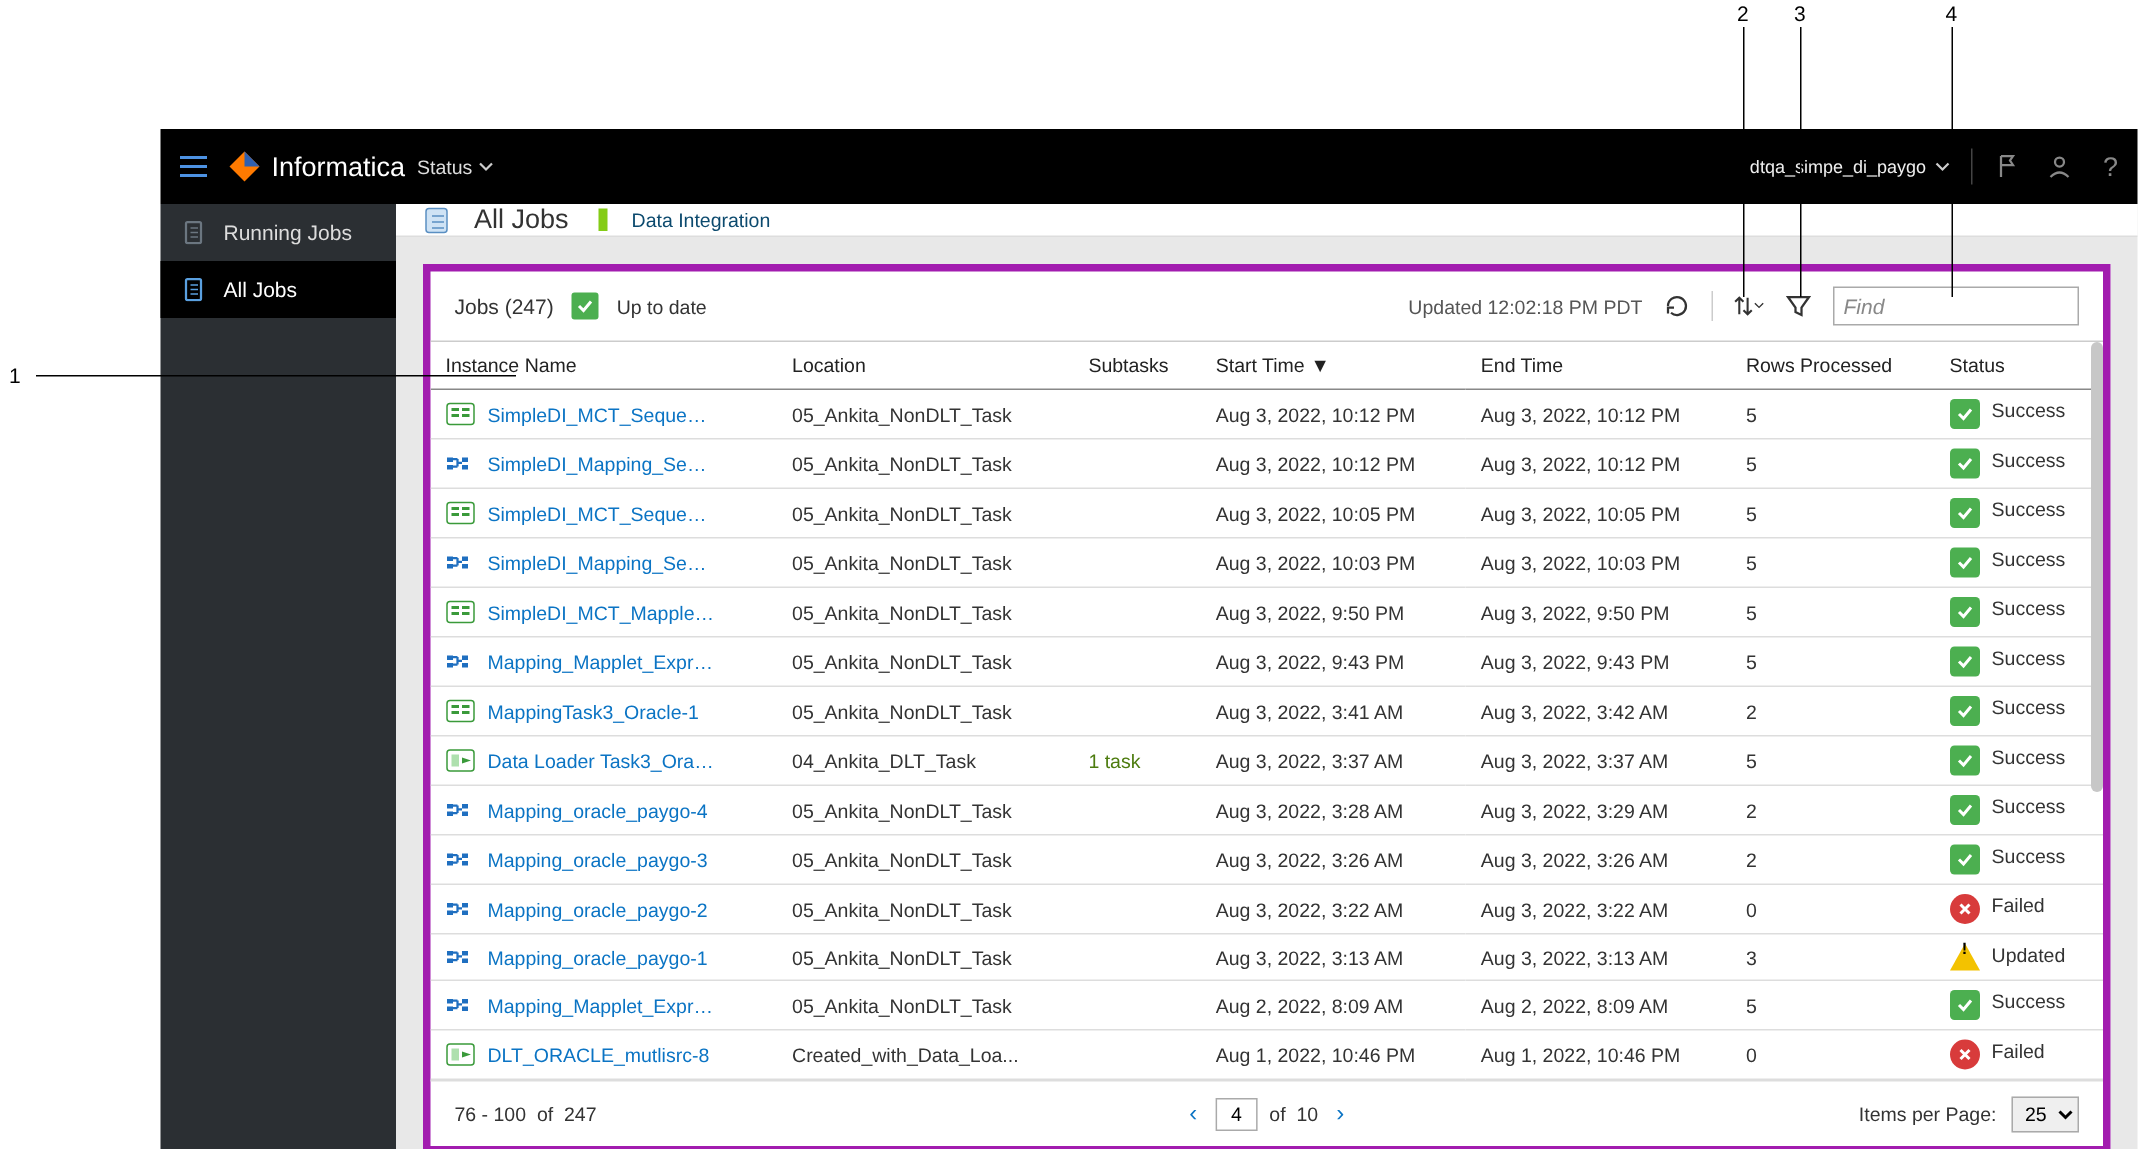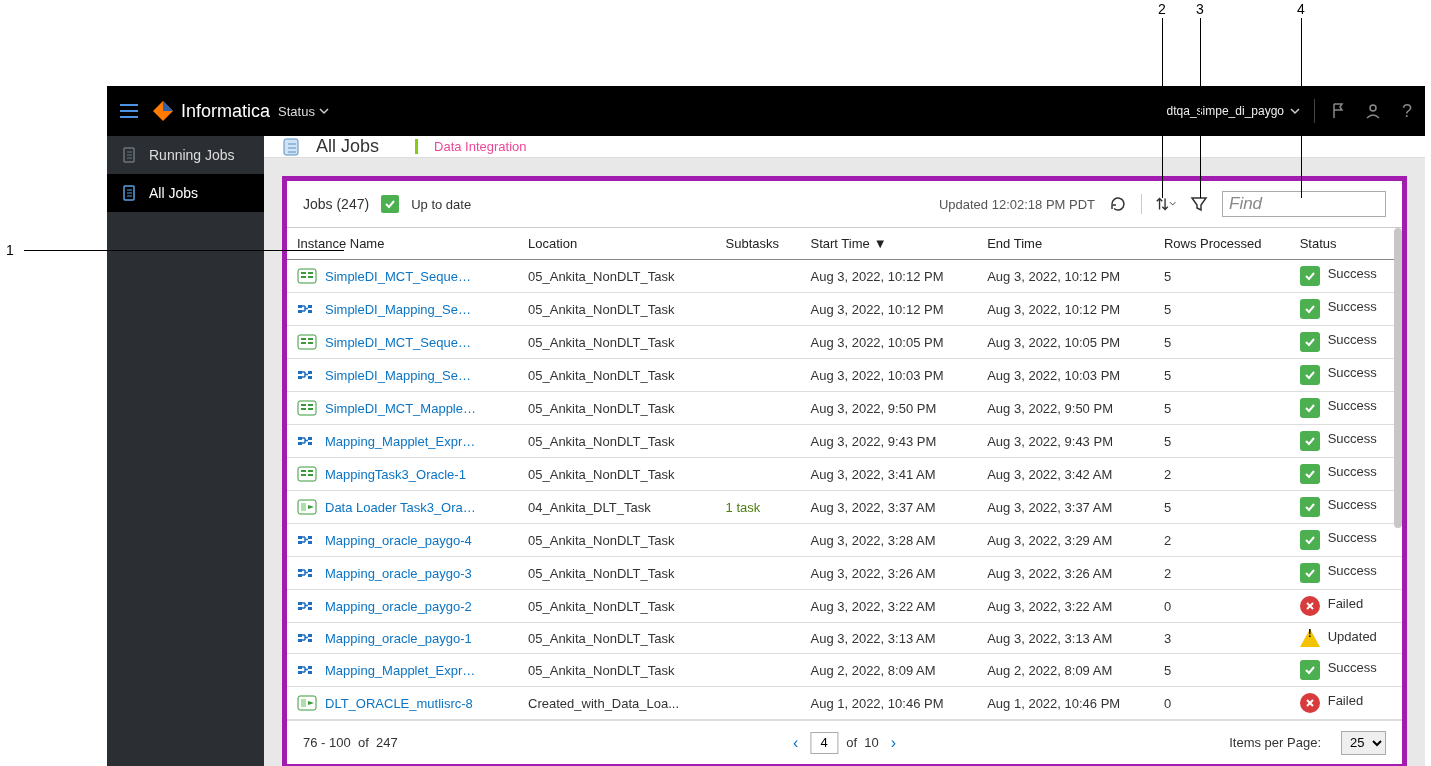--- a/index.html
+++ b/index.html
@@ -33,34 +33,34 @@
 .sidebar-item { display: flex; align-items: center; gap: 10px; padding: 10px 14px; font-size: 14px; cursor: pointer; }
 .sidebar-item.active { background: #000; color: #fff; }
 .sidebar-icon { width: 18px; height: 18px; display: inline-flex; align-items: center; justify-content: center; }
 
 .main { flex: 1; background: #e8e8e8; display: flex; flex-direction: column; min-width: 0; }
 
 
 .page-title { height: 44px; background: #fff; display: flex; align-items: center; padding: 0 18px; gap: 14px; border-bottom: 1px solid #ddd; }
 .page-title .title-icon { width: 20px; height: 20px; }
 .page-title h1 { font-size: 18px; font-weight: 400; color: #333; }
-.page-title .tab { font-size: 13px; color: #ec4899; border-left: 3px solid #84cc16; padding-left: 16px; margin-left: 22px; }
+.page-title .tab { font-size: 13px; color: #0c4a6e; border-left: 6px solid #84cc16; padding-left: 16px; margin-left: 6px; }
 
 
 .content-wrap { padding: 18px; flex: 1; display: flex; }
 .card { background: #fff; flex: 1; display: flex; flex-direction: column; border: 5px solid #a21caf; min-height: 0; }
 
 
 .toolbar { display: flex; align-items: center; padding: 10px 16px; gap: 12px; }
 .jobs-count { font-size: 14px; color: #333; }
 .chk-uptodate { width: 18px; height: 18px; background: #4caf50; border-radius: 2px; display: inline-flex; align-items: center; justify-content: center; }
 .updated { margin-left: auto; font-size: 13px; color: #555; }
 .tool-icon { width: 22px; height: 22px; display: inline-flex; align-items: center; justify-content: center; cursor: pointer; color: #333; }
 .vdiv { width: 1px; height: 20px; background: #ccc; }
-.find-box { width: 164px; height: 26px; border: 1px solid #aaa; font-size: 17px; padding: 0 6px; font-style: italic; color: #888; }
+.find-box { width: 164px; height: 26px; border: 1px solid #aaa; font-size: 14px; padding: 0 6px; font-style: italic; color: #888; }
 .find-box::placeholder { color: #888; font-style: italic; }
 
 
 .table-wrap { flex: 1; overflow: auto; border-top: 1px solid #ccc; position: relative; }
 table { width: 100%; border-collapse: collapse; font-size: 13px; }
 thead th { text-align: left; font-weight: 400; font-size: 13px; color: #222; padding: 8px 10px; border-bottom: 1px solid #888; background: #fff; white-space: nowrap; }
 thead th .sort-desc { margin-left: 4px; }
 tbody td { padding: 6px 10px; border-bottom: 1px solid #ddd; white-space: nowrap; color: #333; }
 .inst-cell { display: flex; align-items: center; gap: 8px; max-width: 180px; overflow: hidden; }
 .inst-link { color: #0b74c4; cursor: pointer; overflow: hidden; text-overflow: ellipsis; }
@@ -72,21 +72,21 @@
 .status-badge.failed { background: #d83b3b; border-radius: 50%; }
 .status-badge.warning { width: 0; height: 0; border-left: 10px solid transparent; border-right: 10px solid transparent; border-bottom: 18px solid #f3c200; border-radius: 0; }
 .status-badge.warning::after { content: "!"; position: relative; top: 4px; font-size: 11px; font-weight: bold; color: #000; }
 
 
 .pager { height: 44px; display: flex; align-items: center; padding: 0 16px; font-size: 13px; color: #333; border-top: 1px solid #ddd; }
 .pager-left { }
 .pager-center { position: absolute; left: 50%; transform: translateX(-50%); display: flex; align-items: center; gap: 8px; }
 .pager input { width: 28px; height: 22px; text-align: center; border: 1px solid #aaa; font-size: 13px; }
 .pg-arrow { color: #0b74c4; cursor: pointer; font-size: 16px; padding: 2px 4px; }
-.pager-right { margin-left: auto; display: flex; align-items: center; gap: 20px; }
+.pager-right { margin-left: auto; display: flex; align-items: center; gap: 10px; }
 .pager-right select { height: 24px; border: 1px solid #aaa; font-size: 13px; padding: 0 4px; }
 
 
 .scroll-thumb { position: absolute; right: 0; top: 0; width: 8px; height: 300px; background: #c7c7c7; border-radius: 4px; }
 
 </style>
 </head>
 <body>
 
 <div class="callouts">

